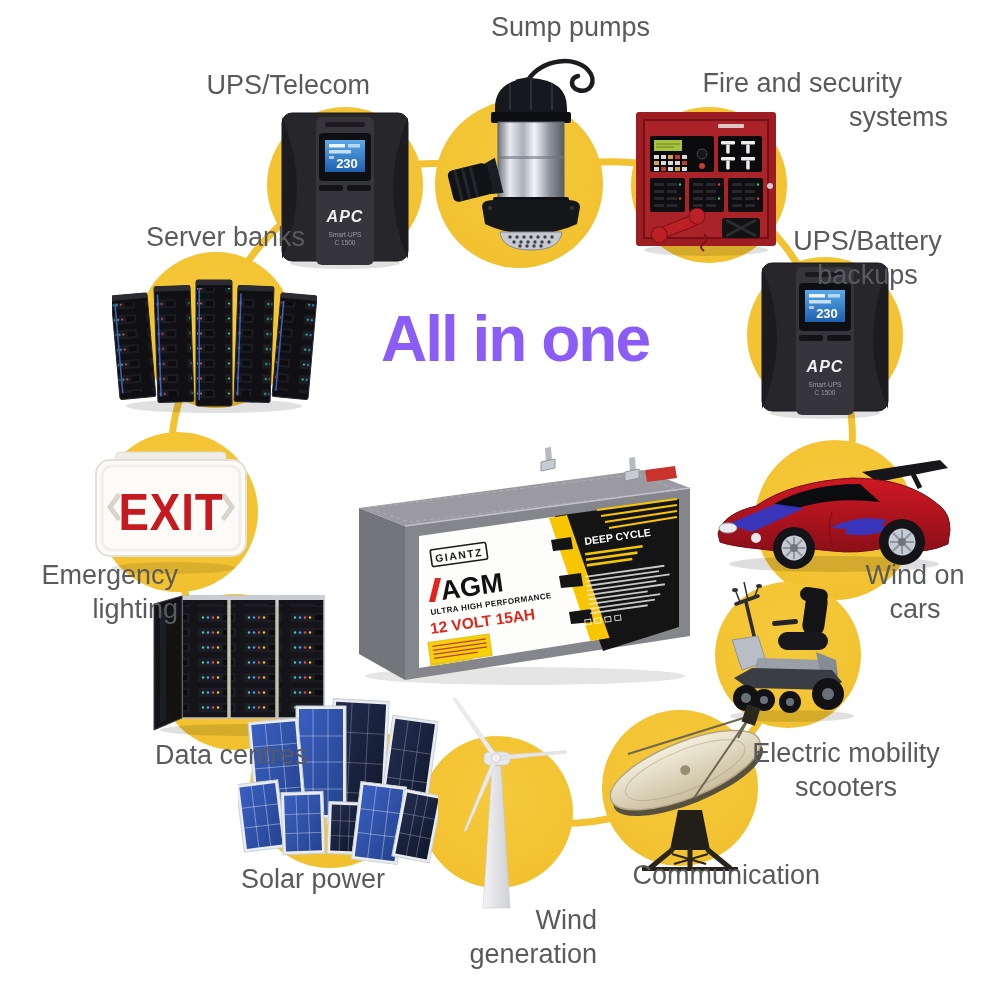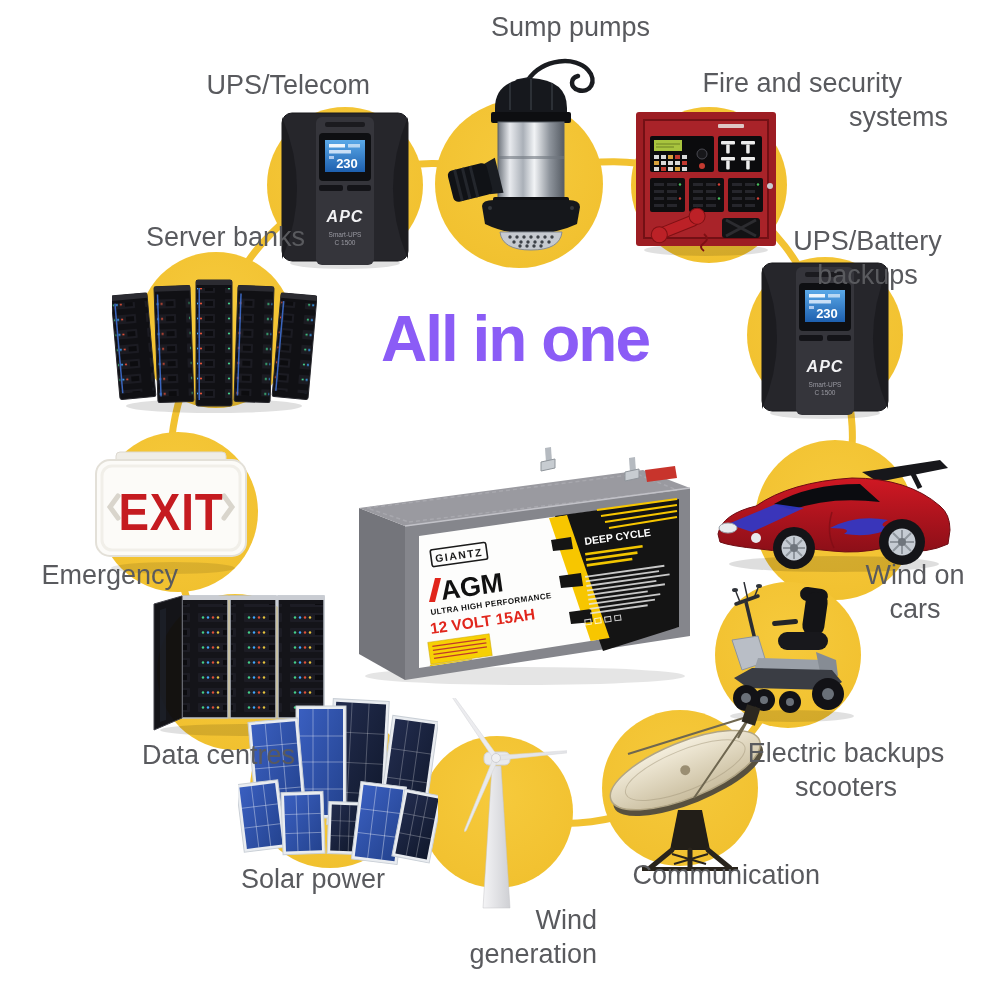--- a/index.html
+++ b/index.html
@@ -556,30 +556,31 @@
   </div>
   <div class="label" style="left:85px;top:220px;width:220px">
     <span>Server banks</span>
   </div>
   <div class="label align-r" style="left:765px;top:224px;width:205px">
     <span>UPS/Battery</span>
     <span>backups</span>
   </div>
   <div class="label" style="left:8px;top:558px;width:170px">
     <span>Emergency</span>
+    <span>lighting</span>
   </div>
   <div class="label align-r" style="left:845px;top:558px;width:140px">
     <span>Wind on</span>
     <span>cars</span>
   </div>
-  <div class="label" style="left:75px;top:738px;width:220px">
+  <div class="label" style="left:88px;top:738px;width:220px">
     <span>Data centres</span>
   </div>
   <div class="label align-r" style="left:735px;top:736px;width:222px">
-    <span>Electric backups</span>
+    <span>Electric mobility</span>
     <span>scooters</span>
   </div>
   <div class="label" style="left:185px;top:862px;width:200px">
     <span>Solar power</span>
   </div>
   <div class="label" style="left:580px;top:858px;width:240px">
     <span>Communication</span>
   </div>
   <div class="label" style="left:397px;top:903px;width:200px">
     <span>Wind</span>

